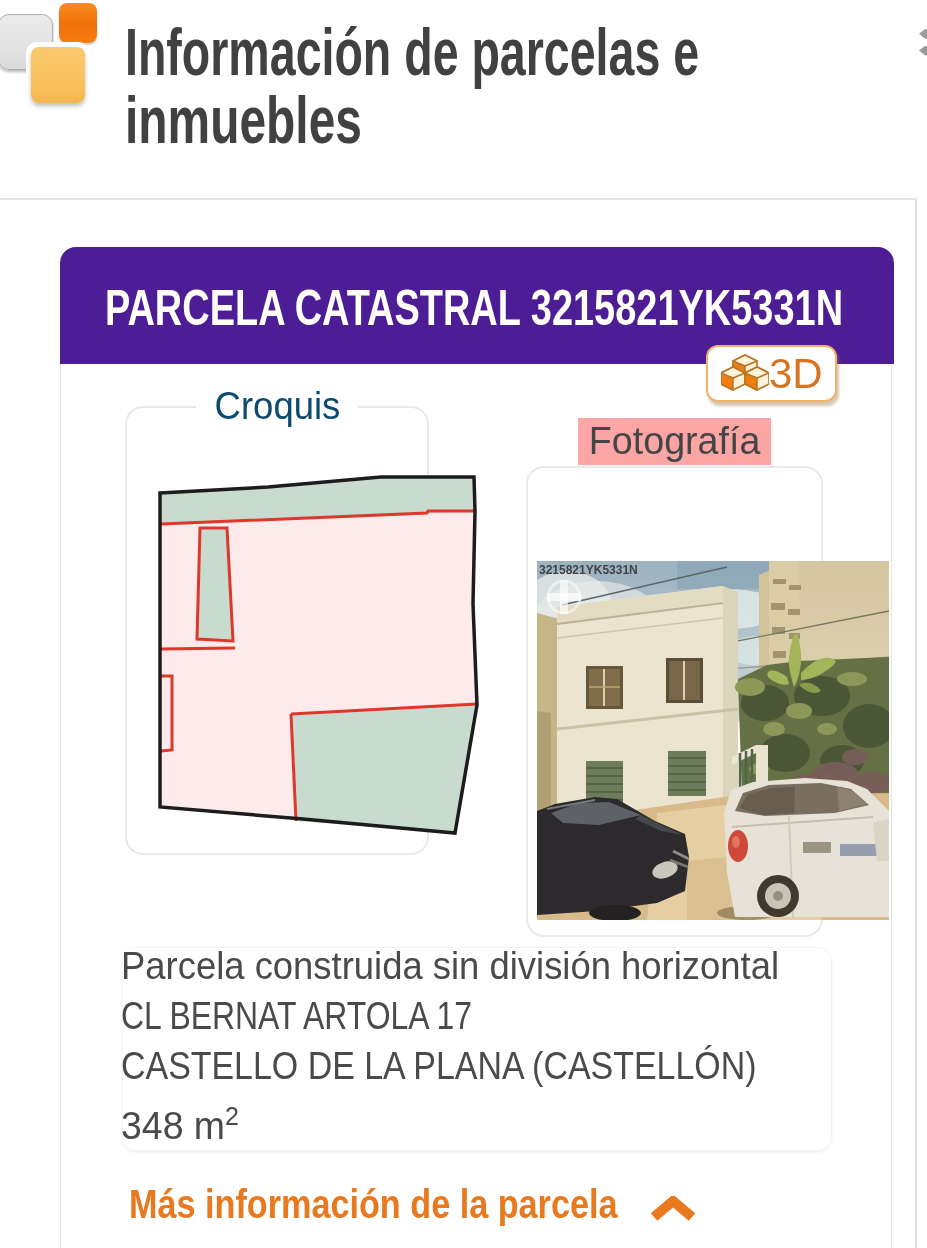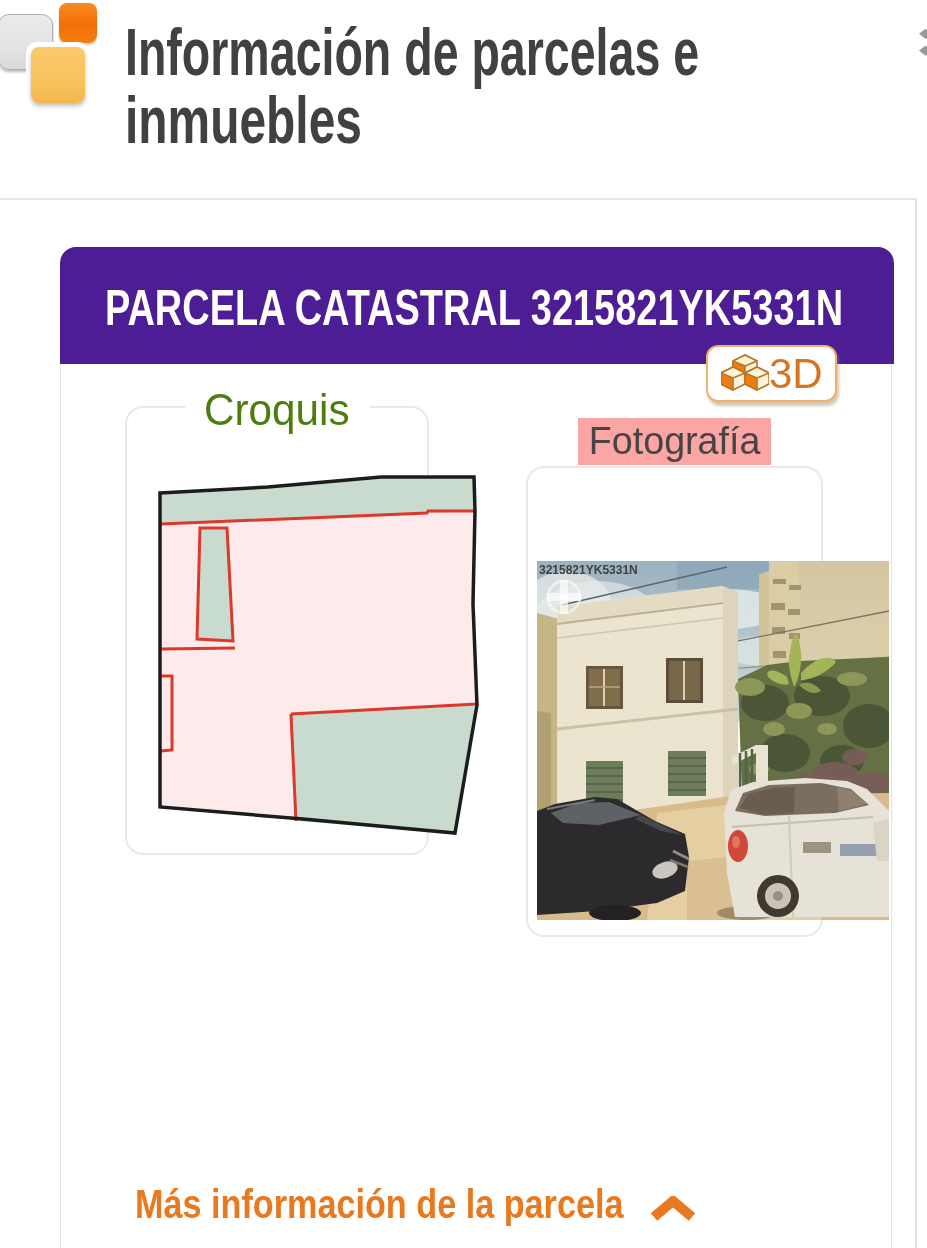--- a/index.html
+++ b/index.html
@@ -61,38 +61,47 @@
         <polygon points="24,19 36,24 36,36 24,30" fill="#f07d14"></polygon>
         <polygon points="36,13 48,19 36,24 24,19" fill="#fdf3da"></polygon>
       </g>
     </svg>
     <div class="abs" style="left:61px; top:6px; color:#d8741f; font-size:42px; line-height:42px;">3D</div>
   </div>
 
   <div class="abs" style="left:64px; top:158px; width:304px; height:449px;
        border:2px solid #e9e9e9; border-radius:18px;">
     <div class="abs" style="left:0; top:-23px; width:100%; text-align:center;">
-      <span style="display:inline-block; background:#fff; padding:0 16px; color:#4d7c0f; font-size:44px;">
+      <span style="display:inline-block; background:#fff; padding:0 16px; color:#0c4a6e; font-size:38px;">
         <span class="cxc" id="croq" style="transform:scaleX(0.96)">Croquis</span>
       </span>
     </div>
   </div>
 
   <div class="abs" style="left:465px; top:218px; width:297px; height:471px;
        border:2px solid #e9e9e9; border-radius:18px;">
     <div class="abs" style="left:0; top:-50px; width:100%; text-align:center; line-height:47px;
          color:#454545; font-size:38px;">
       <div style="display:inline-block; background:#fca5a5; padding:0 10px;">
         <div style="height:47px;"><span class="cxc" id="foto1" style="transform:scaleX(0.99)">Fotografía</span></div>
       </div>
     </div>
   </div>
 
-
-  <div class="abs" style="left:74px; top:934px; color:#e8791f; font-weight:bold; font-size:40px;">
+  <div class="abs" style="left:61px; top:699px; width:710px; height:204px;
+       border:1px solid #f4f4f4; border-radius:14px; box-shadow:0 2px 3px rgba(0,0,0,0.05);">
+    <div class="abs" style="left:-2px; top:-7px; font-size:39px; line-height:50px; color:#4a4a4c;">
+      <div style="height:50px;"><span class="cx" id="t1" style="transform:scaleX(0.934)">Parcela construida sin división horizontal</span></div>
+      <div style="height:50px;"><span class="cx" id="t2" style="transform:scaleX(0.818)">CL BERNAT ARTOLA 17</span></div>
+      <div style="height:50px;"><span class="cx" id="t3" style="transform:scaleX(0.87)">CASTELLO DE LA PLANA (CASTELLÓN)</span></div>
+      <div style="height:50px;"><span class="cx" id="t4" style="transform:scaleX(0.96)">348 m<sup style="font-size:26px;">2</sup></span></div>
+    </div>
+  </div>
+
+  <div class="abs" style="left:68px; top:934px; color:#e8791f; font-weight:bold; font-size:40px;">
     <span class="cx" id="mas" style="transform:scaleX(0.855)">Más información de la parcela</span>
   </div>
   <svg class="abs" style="left:588px; top:948px;" width="48" height="26" viewBox="0 0 48 26">
     <path d="M5 21 L24 5 L43 21" fill="none" stroke="#e8791f" stroke-width="10" stroke-linecap="butt" stroke-linejoin="miter"></path>
   </svg>
 </div>
 
 <svg class="abs" style="left:153px; top:470px;" width="330" height="372" viewBox="0 0 330 372">
   <polygon points="7,23 115,17 228,7 321,7 322,41 320,134 324,235 302,363 150,349 7,337" fill="#fdeaea" stroke="none"></polygon>
   <polygon points="7,23 115,17 228,7 321,7 322,41 274,43 8,54" fill="#c9dbce"></polygon>

